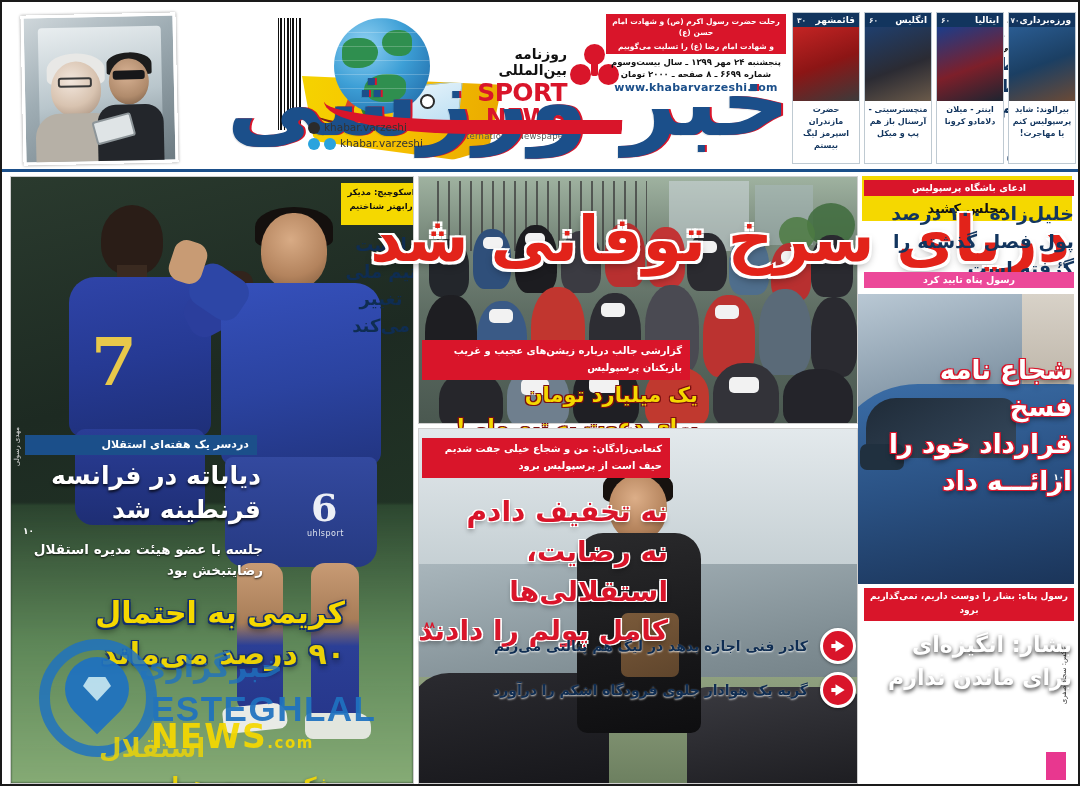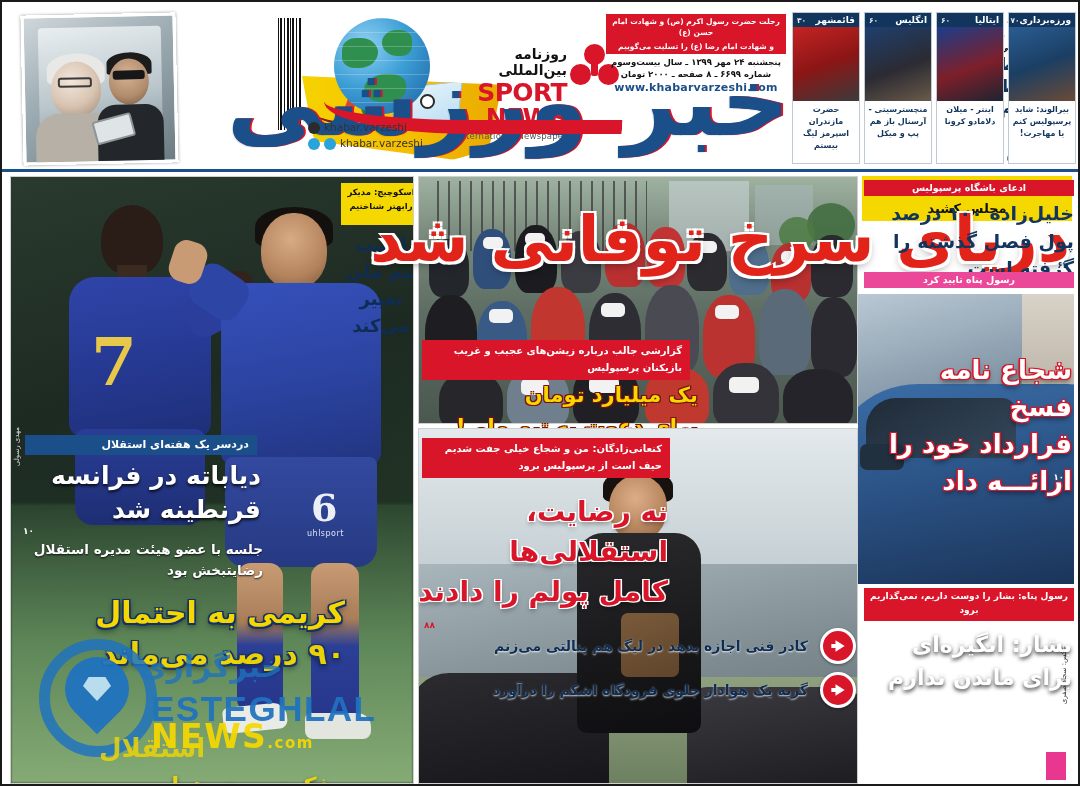--- a/index.html
+++ b/index.html
@@ -745,20 +745,21 @@
         <div class="man">
             <div class="hr"></div>
             <div class="hd"></div>
             <div class="bd"></div>
             <div class="bag"></div>
           </div>
       </div>
 
       <div class="mid2-kicker">کنعانی‌زادگان: من و شجاع خیلی جفت شدیم حیف است از پرسپولیس برود</div>
       <div class="mid2-head">
+        <div>نه تخفیف دادم</div>
         <div>نه رضایت، استقلالی‌ها</div>
         <div>کامل پولم را دادند</div>
       </div>
       <div class="mid2-page">۸۸</div>
 
       <div class="teasers">
         <div class="tz">
           <span class="arrow-btn">
             <svg viewBox="0 0 24 24">
                 <path d="M20 12 L9 5 L9 9.5 L4 9.5 L4 14.5 L9 14.5 L9 19 Z" fill="#ffffff"></path>

